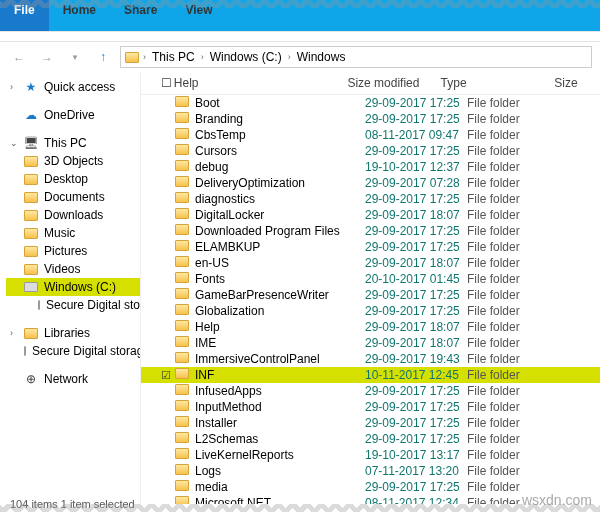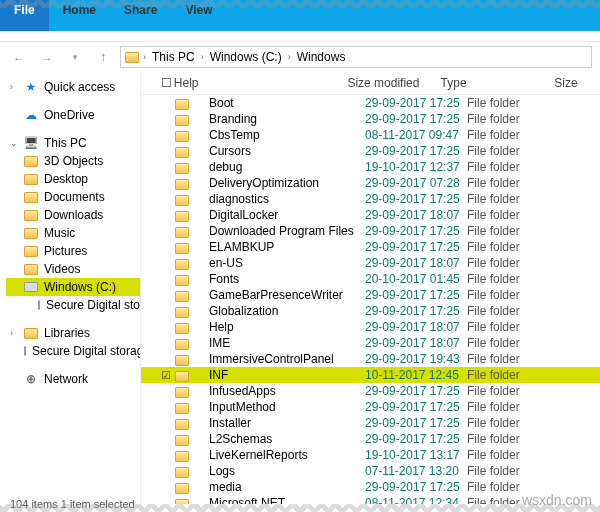--- a/index.html
+++ b/index.html
@@ -44,21 +44,21 @@
   .cols .hchk{width:14px;}
   .col-name{width:190px;}
   .col-date{width:102px;}
   .col-type{width:72px;}
   .col-size{width:50px;margin-left:48px;}
   .listwrap { flex:1; overflow-y:auto; overflow-x:hidden;}
   .listwrap::-webkit-scrollbar{width:16px;}
   .listwrap::-webkit-scrollbar-thumb{background:#c2c2c2;border:3px solid #fff;border-radius:8px;}
   .row { display:flex; align-items:center; padding:1px 0 1px 20px; font-size:12px; cursor:default;}
   .row .chk{width:14px; font-size:11px; color:#333;}
-  .row .nm{width:190px; display:flex; align-items:flex-end; gap:20px;}
+  .row .nm{width:190px; display:flex; align-items:flex-start; gap:6px;}
   .row .dt{width:102px; color:#0f766e;}
   .row .tp{width:72px; color:#555;}
   .row.sel { background:#d5e000;}
   .fico{width:14px;height:11px;background:linear-gradient(#ffe9a2,#f7c14b);border:1px solid #d8a336;border-radius:1px;flex:none;}
 
   .watermark { position:absolute; right:8px; bottom:4px; font-size:14px; color:#aaa; }
   .status { position:absolute; left:10px; bottom:2px; font-size:11px; color:#555;}
 </style>
 </head>
 <body>

